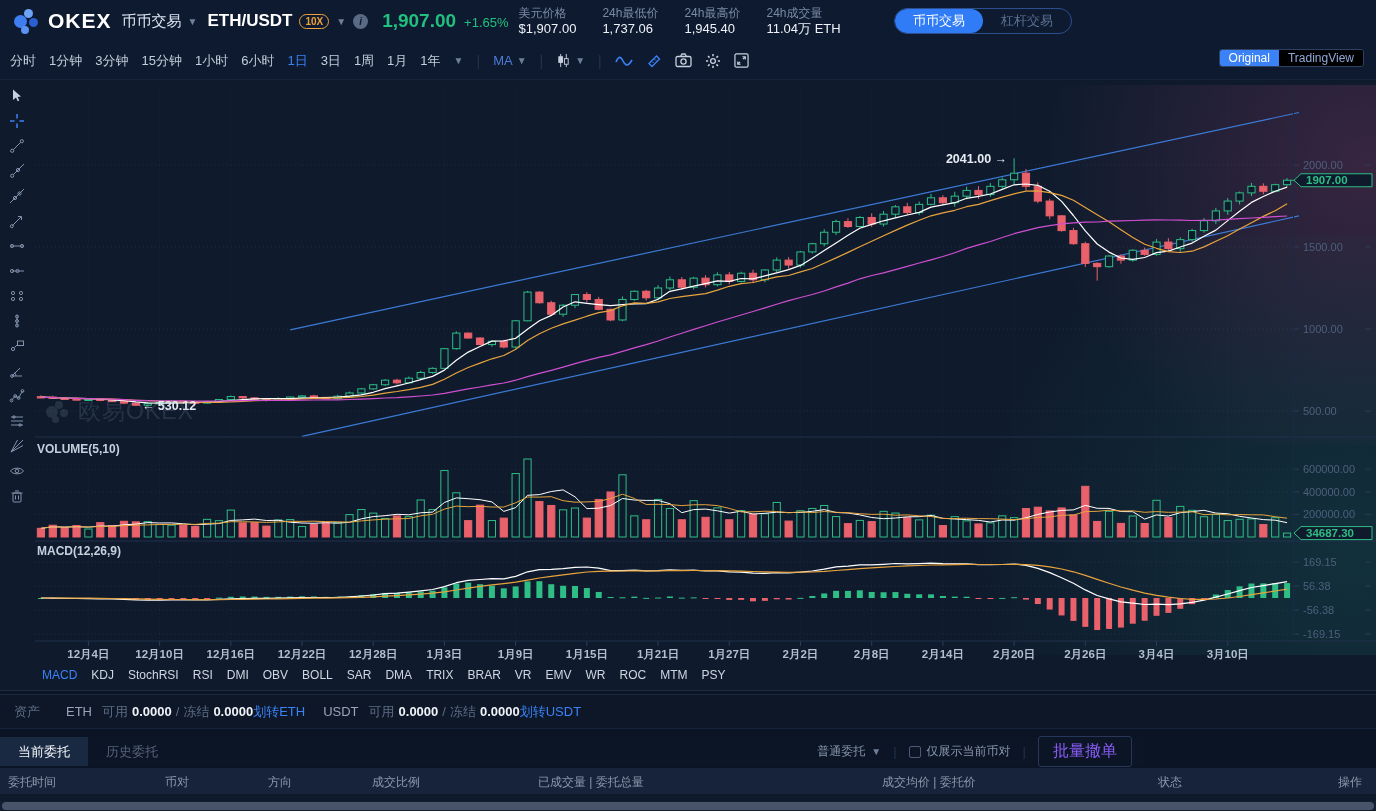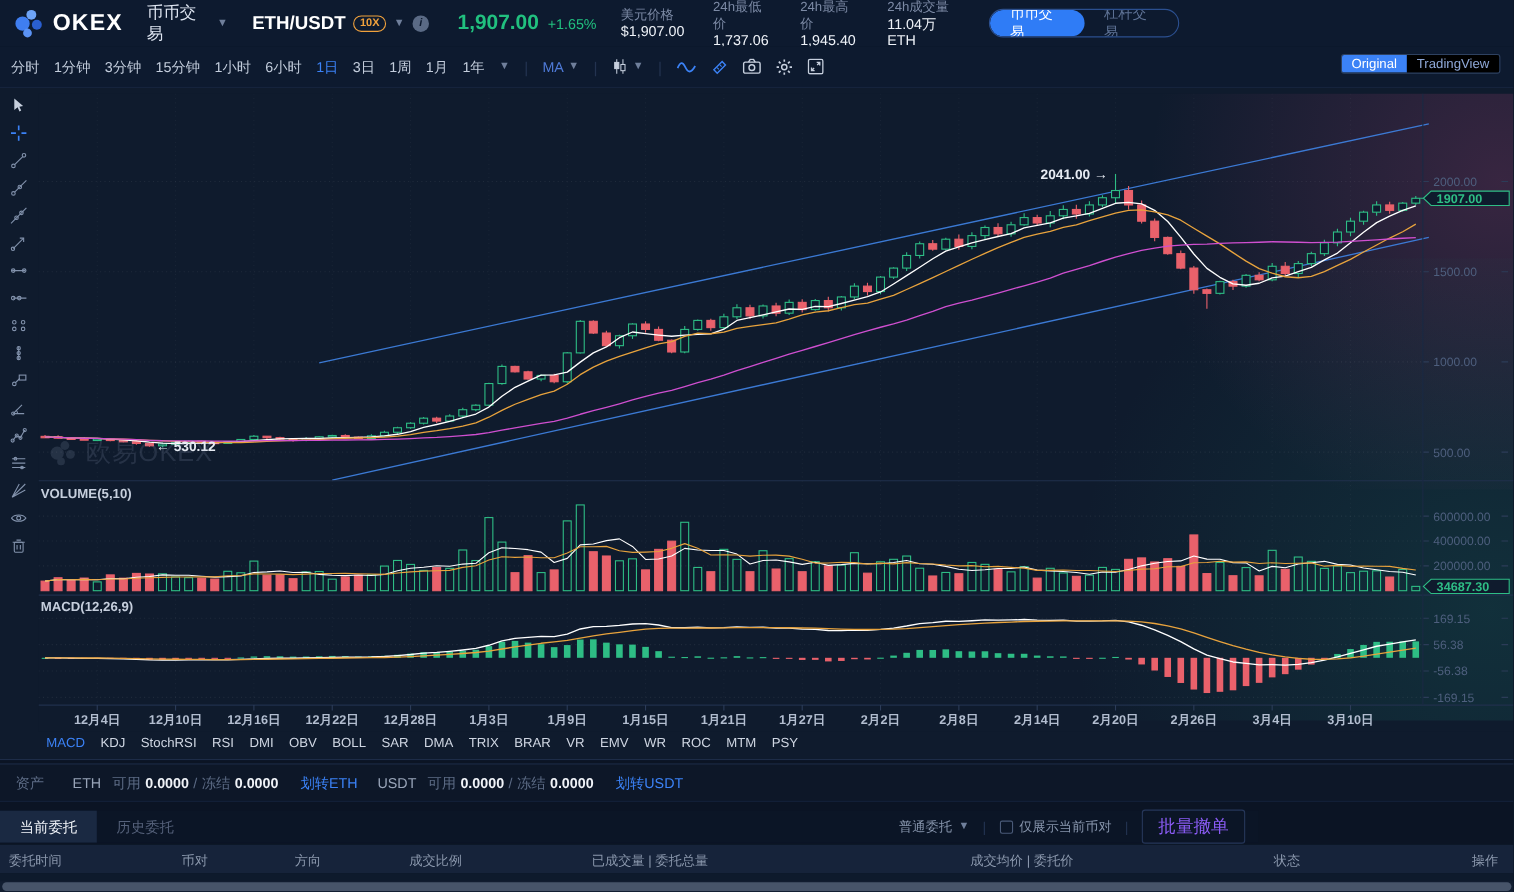--- a/index.html
+++ b/index.html
@@ -1,20 +1,20 @@
 <!DOCTYPE html>
 <html><head>
 <meta charset="utf-8">
 <style>
   *{box-sizing:border-box;margin:0;padding:0}
   html,body{width:1376px;height:811px;overflow:hidden}
   body{background:#0b1424;font-family:"Liberation Sans","DejaVu Sans",sans-serif;color:#e6ebf3;position:relative;font-size:13px}
   #app{position:absolute;inset:0}
   
-  #header{position:absolute;left:0;top:0;width:1376px;height:42px;background:#0d1a2f;display:flex;align-items:center;padding:0 14px;gap:22px}
+  #header{position:absolute;left:0;top:0;width:1376px;height:42px;background:#0d1a2f;display:flex;align-items:center;padding:0 14px;gap:10px}
   .logo{display:flex;align-items:center;gap:8px}
   .logomark{position:relative;width:26px;height:26px}
   .logomark i{position:absolute;border-radius:50%}
   .lm1{width:13px;height:13px;left:0;top:7px;background:#3f7ef0}
   .lm2{width:9px;height:9px;left:10px;top:1px;background:#6ea4f7}
   .lm3{width:9px;height:9px;left:15px;top:10px;background:#2a5fd0}
   .lm4{width:8px;height:8px;left:7px;top:18px;background:#5b93f5}
   .brand{font-size:21px;font-weight:800;letter-spacing:1px;color:#fff}
   .hmenu{display:flex;align-items:center;gap:6px;color:#dfe6f2;font-size:15px;cursor:pointer}
   .caret{color:#6f7f9b;font-size:10px}
@@ -50,21 +50,21 @@
   #watermark{position:absolute;left:46px;top:316px;display:flex;align-items:center;gap:8px;pointer-events:none}
   #watermark .wmark{position:relative;width:24px;height:24px;opacity:.16}
   #watermark .wmark i{position:absolute;border-radius:50%;background:#9aa9c4}
   #wmtext{font-size:23px;font-weight:400;color:rgba(154,169,196,.17);letter-spacing:1px}
   #indicatorTabs{position:absolute;left:42px;top:588px;display:flex;gap:14px}
   .itab{font-size:12px;color:#cfd6e2;cursor:pointer}
   .itab.active{color:#3b82f6}
   
   #asset-bar{position:absolute;left:0;top:694px;width:1376px;height:35px;background:#0d1728;border-top:1px solid #1c2b44;border-bottom:1px solid #13213a;display:flex;align-items:center;padding:0 14px;gap:8px;font-size:13px}
   .adim{color:#5c6b85}.acoin{color:#98a4b8;margin-left:18px}.aval{color:#f0f3f8;font-weight:700}
-  .alink{color:#3b82f6;cursor:pointer;margin-left:20px}
+  .alink{color:#3b82f6;cursor:pointer;margin-left:0}
   
   #orderTabs{position:absolute;left:0;top:737px;width:1144px;height:29px;background:#0b1526;display:flex;align-items:stretch}
   .otab{padding:0 18px;display:flex;align-items:center;font-size:13px;color:#55617a;cursor:pointer}
   .otab.active{background:#1a2942;color:#f2f5fa}
   #orderCtrls{margin-left:auto;display:flex;align-items:center;gap:12px;padding-right:12px}
   .octl{display:flex;align-items:center;gap:6px;color:#8795ac;font-size:12px;cursor:pointer}
   .cbx{width:12px;height:12px;border:1px solid #4a5a78;border-radius:2px;background:transparent}
   .vsep{color:#233350}
   #batchBtn{border:1px solid #26375a;color:#8b5cf6;font-size:16px;padding:4px 14px;border-radius:3px;background:transparent;cursor:pointer}
   #tableHead{position:absolute;left:0;top:768px;width:1376px;height:26px;background:#16233a;font-size:12px;color:#8b98ad}

